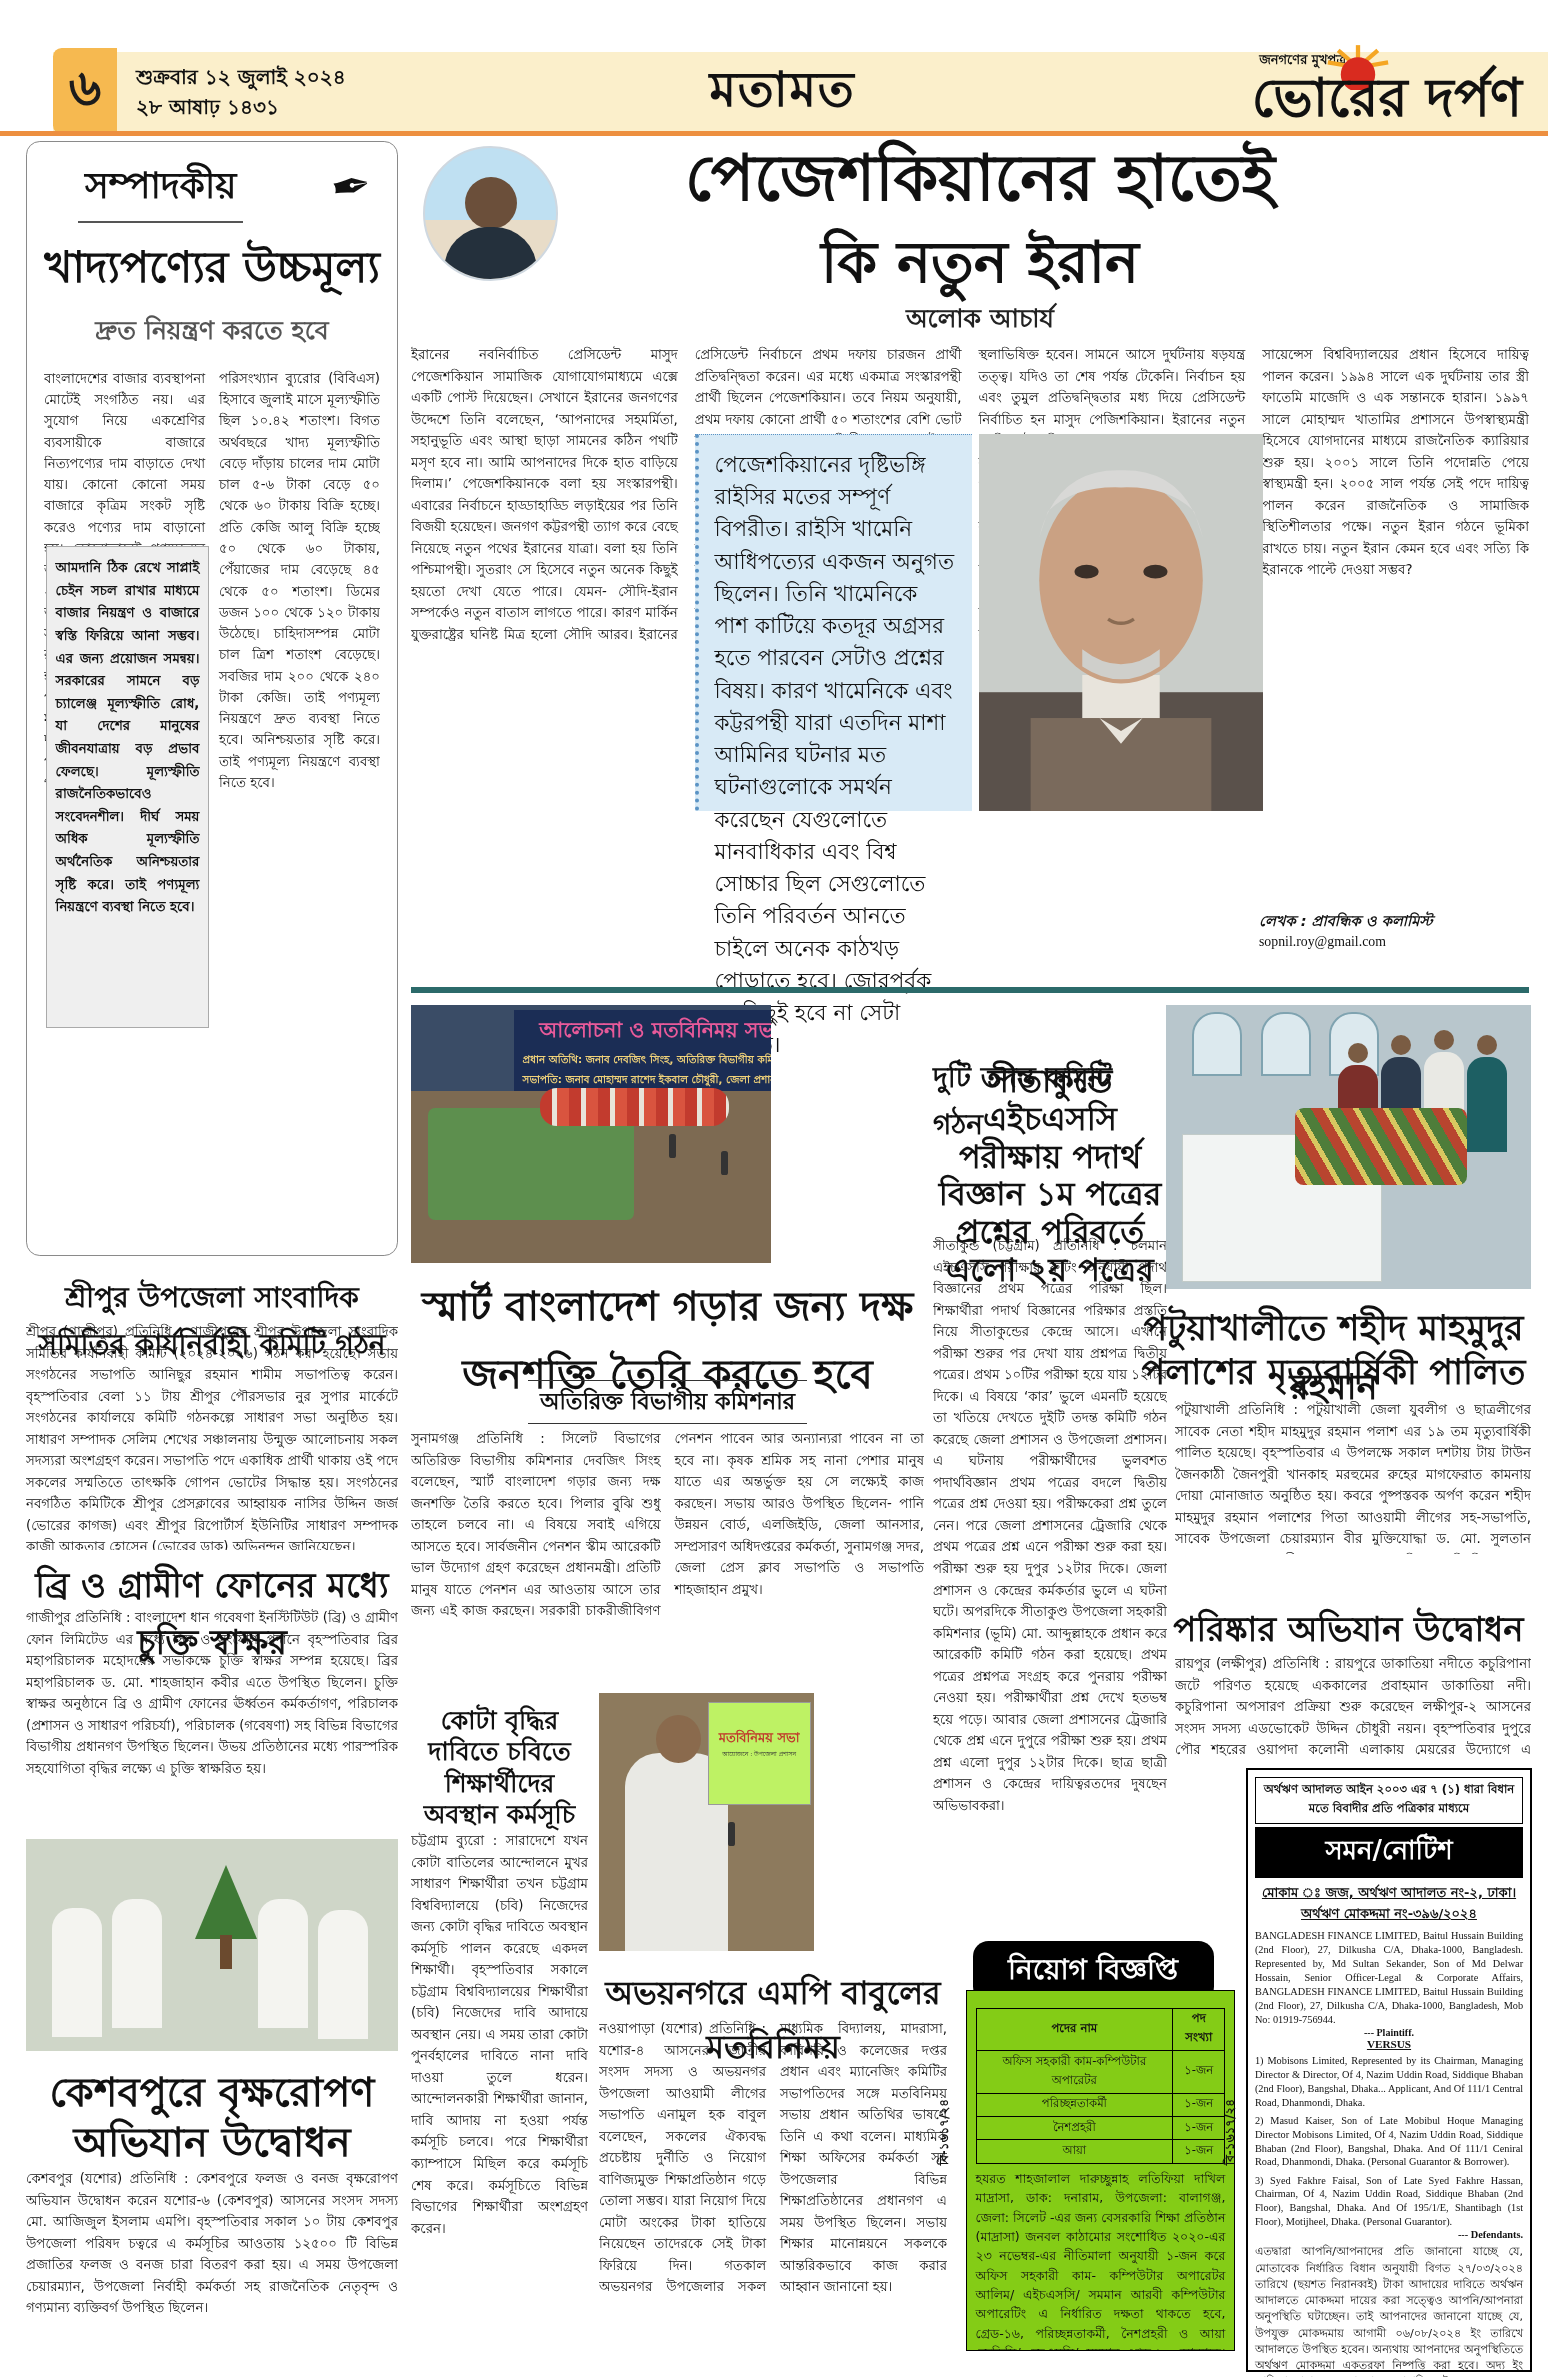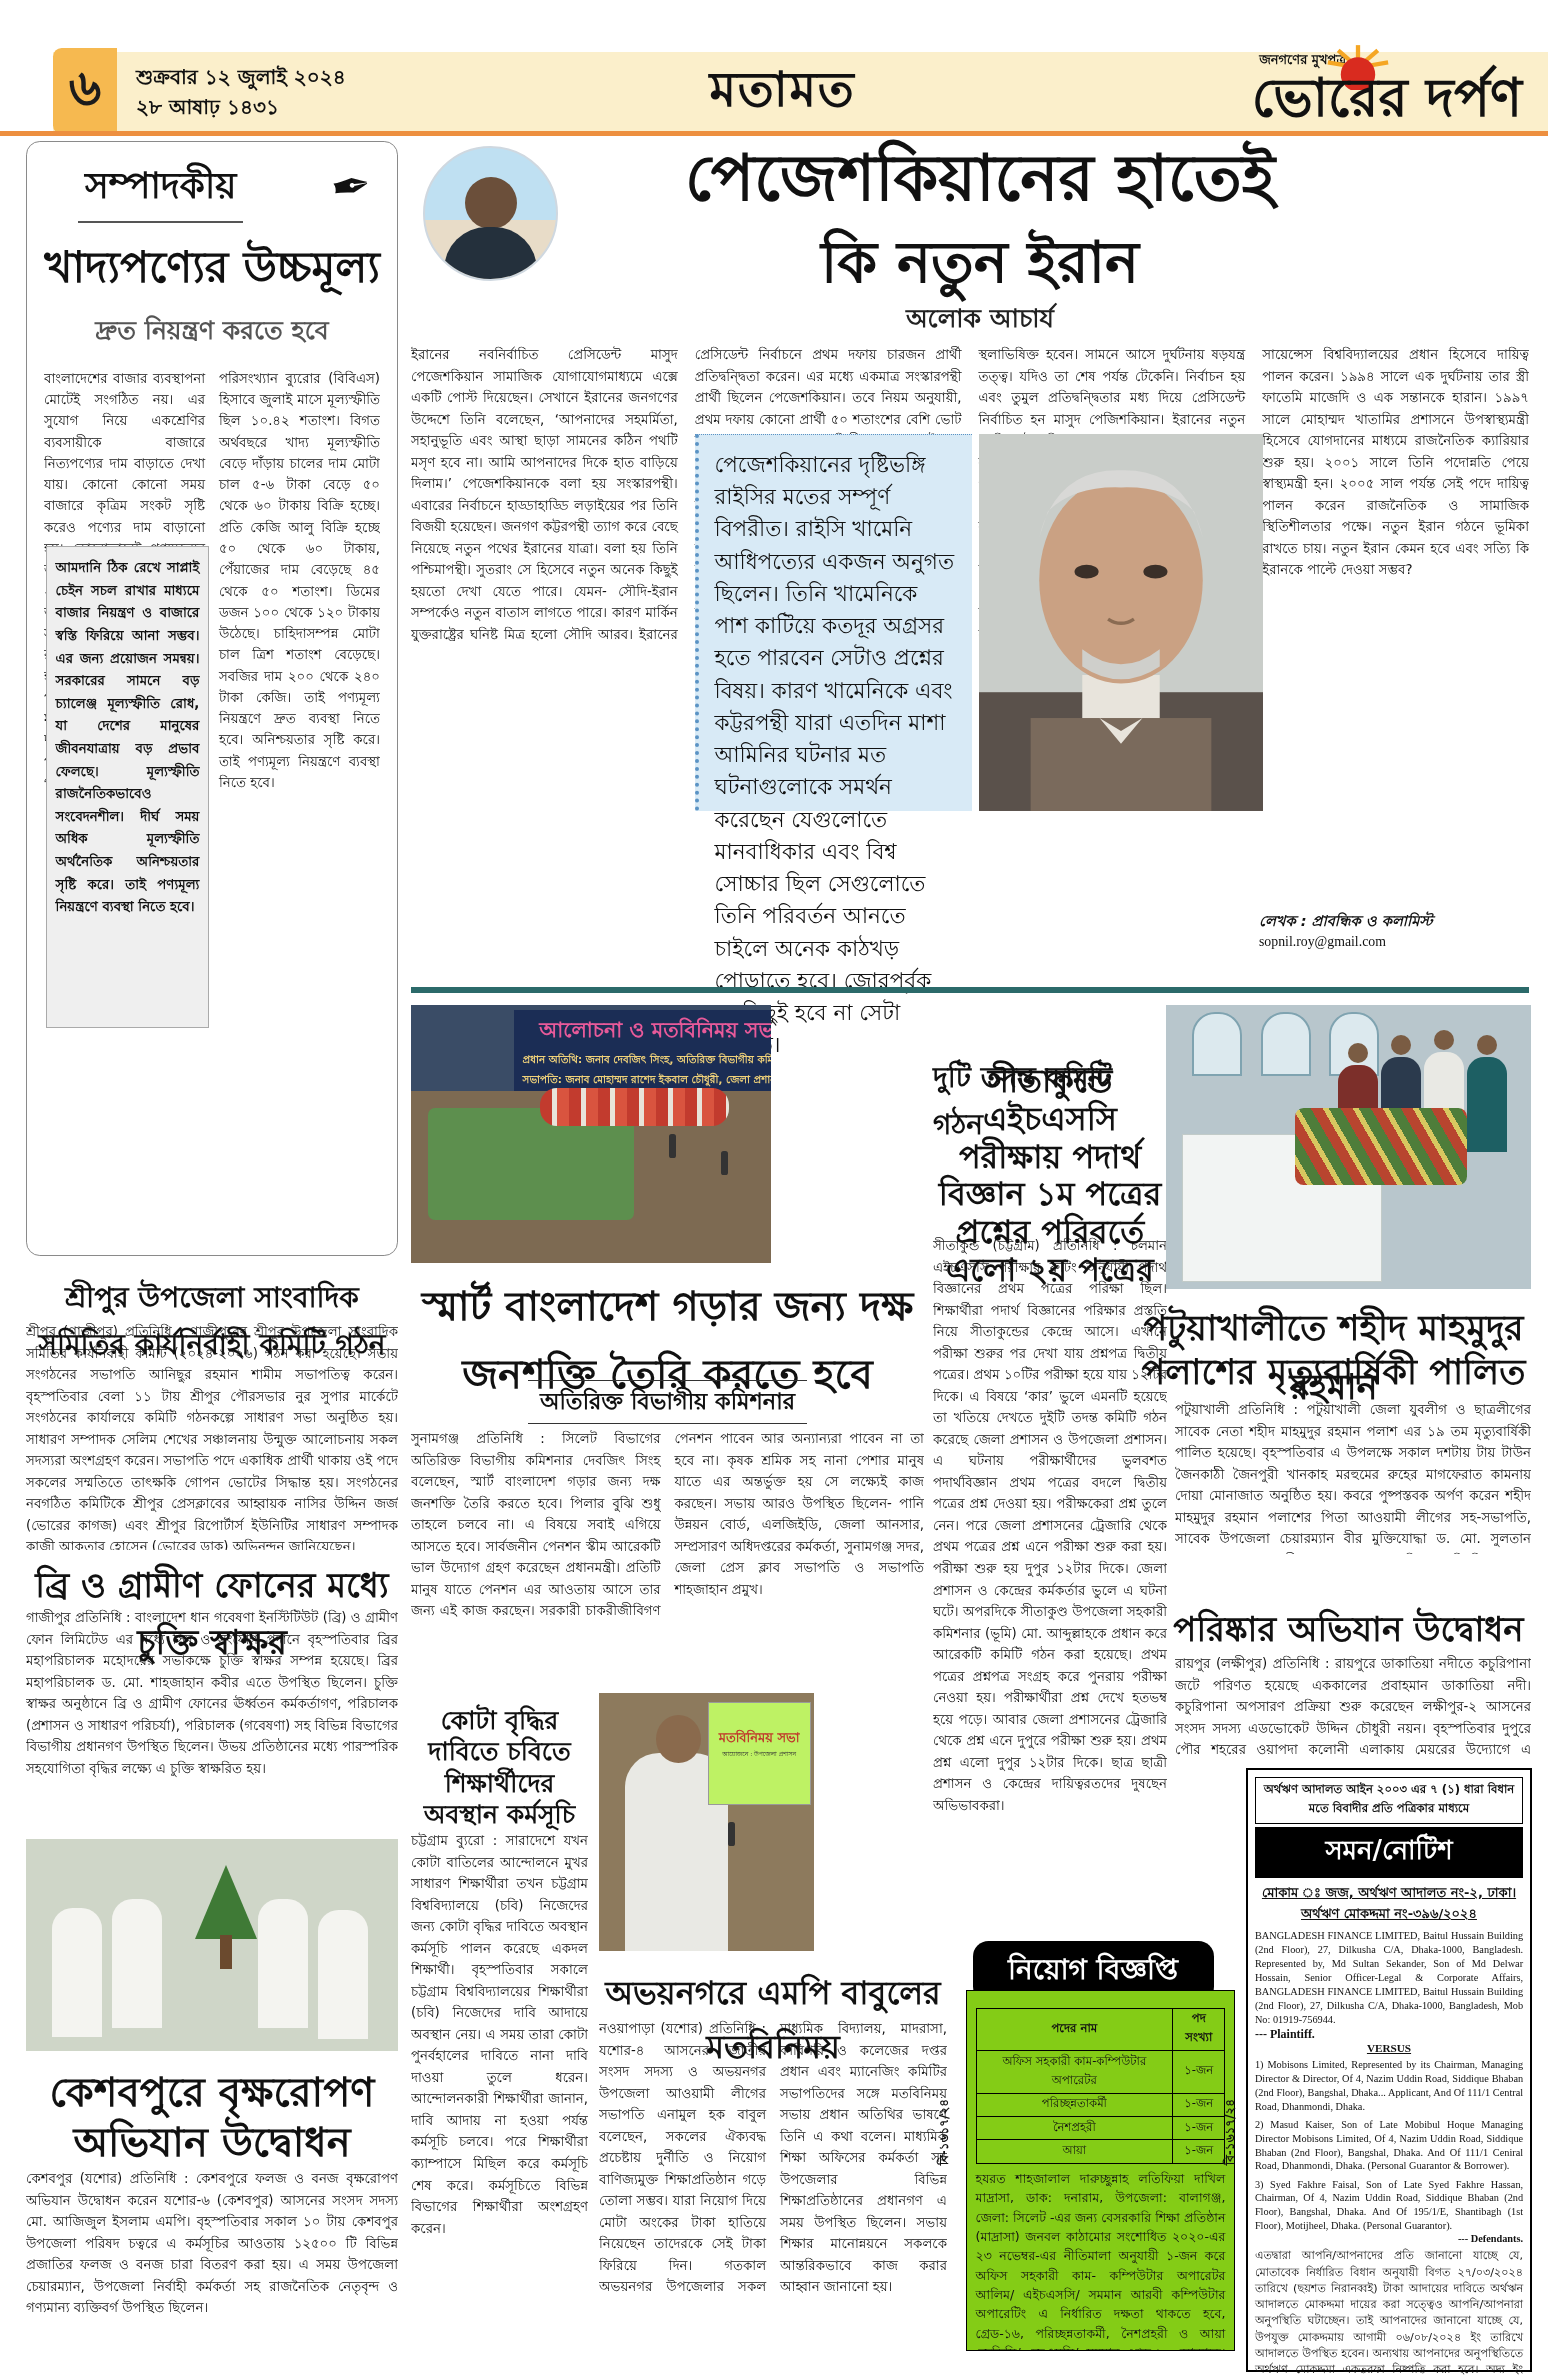--- a/index.html
+++ b/index.html
@@ -113,21 +113,21 @@
   #niyog-tbl td,#niyog-tbl th{border:0.9px solid #000;padding:1.7px 3.4px;text-align:center;}
   #niyog-txt{font-size:12.5px;line-height:1.55;text-align:justify;}
   .vstamp{writing-mode:vertical-rl;transform:rotate(180deg);font-size:12px;font-weight:bold;}
   
   #somon{left:1246px;top:1768px;width:286px;height:604px;border:2.6px solid #000;padding:6.9px;box-sizing:border-box;}
   #somon-intro{font-size:11.6px;font-weight:bold;text-align:center;border:0.9px solid #000;padding:3.4px;}
   #somon-bar{background:#000;color:#fff;font-size:26px;font-weight:bold;text-align:center;padding:3.4px 0;margin-top:3.4px;}
   #somon-venue{font-size:13px;font-weight:bold;text-align:center;margin-top:5.2px;text-decoration:underline;}
   #somon-case{font-size:13px;font-weight:bold;text-align:center;text-decoration:underline;}
   .somon-en{font-size:10.3px;line-height:1.35;text-align:justify;font-family:"Liberation Serif",serif;margin-top:4.3px;}
-  #somon-pl{font-size:12px;font-weight:bold;text-align:left;font-family:"Liberation Serif",serif;}
+  #somon-pl{font-size:10px;font-weight:bold;text-align:center;font-family:"Liberation Serif",serif;}
   #somon-vs{font-size:11.2px;font-weight:bold;text-align:center;text-decoration:underline;font-family:"Liberation Serif",serif;}
   #somon-df{font-size:10.3px;font-weight:bold;text-align:right;font-family:"Liberation Serif",serif;}
   #somon-close{font-size:11.2px;line-height:1.45;text-align:justify;margin-top:4.3px;}
 </style>
 </head>
 <body>
 
 <div id="page">
 
   <div class="abs" id="hdr-band"></div>

